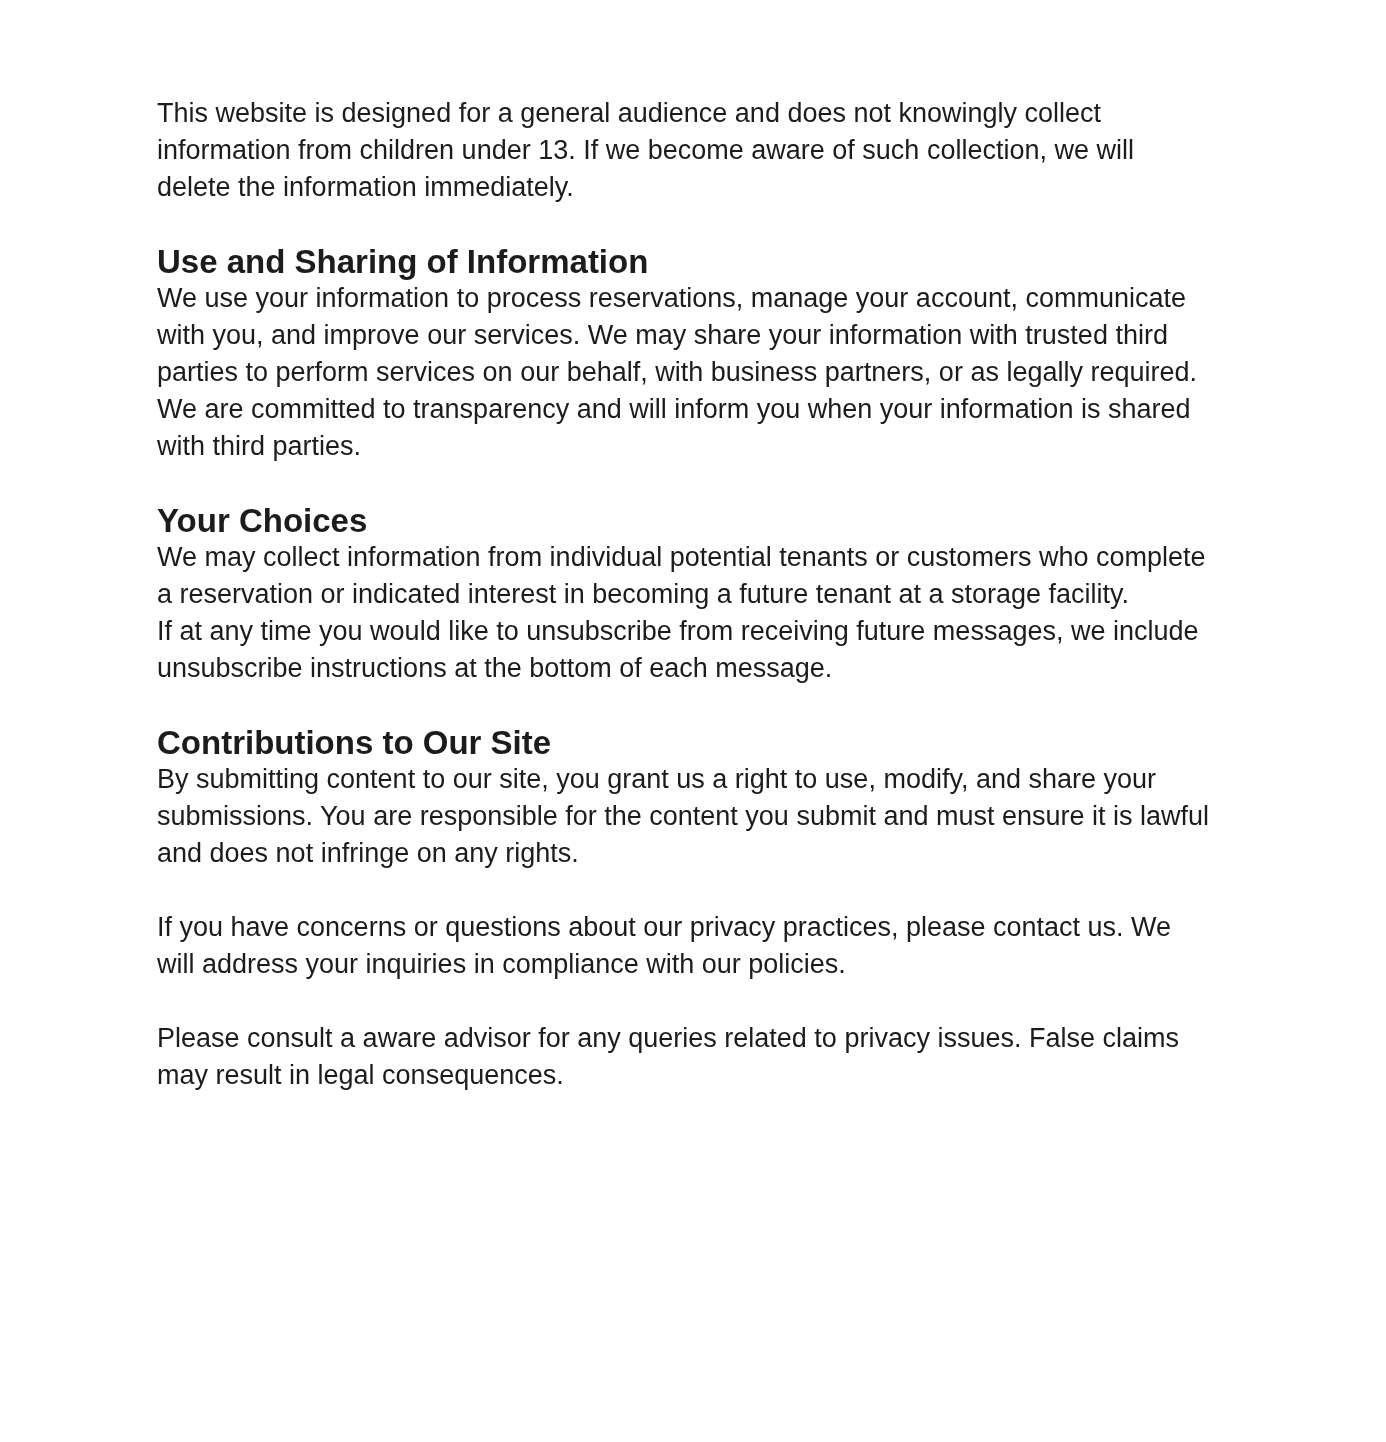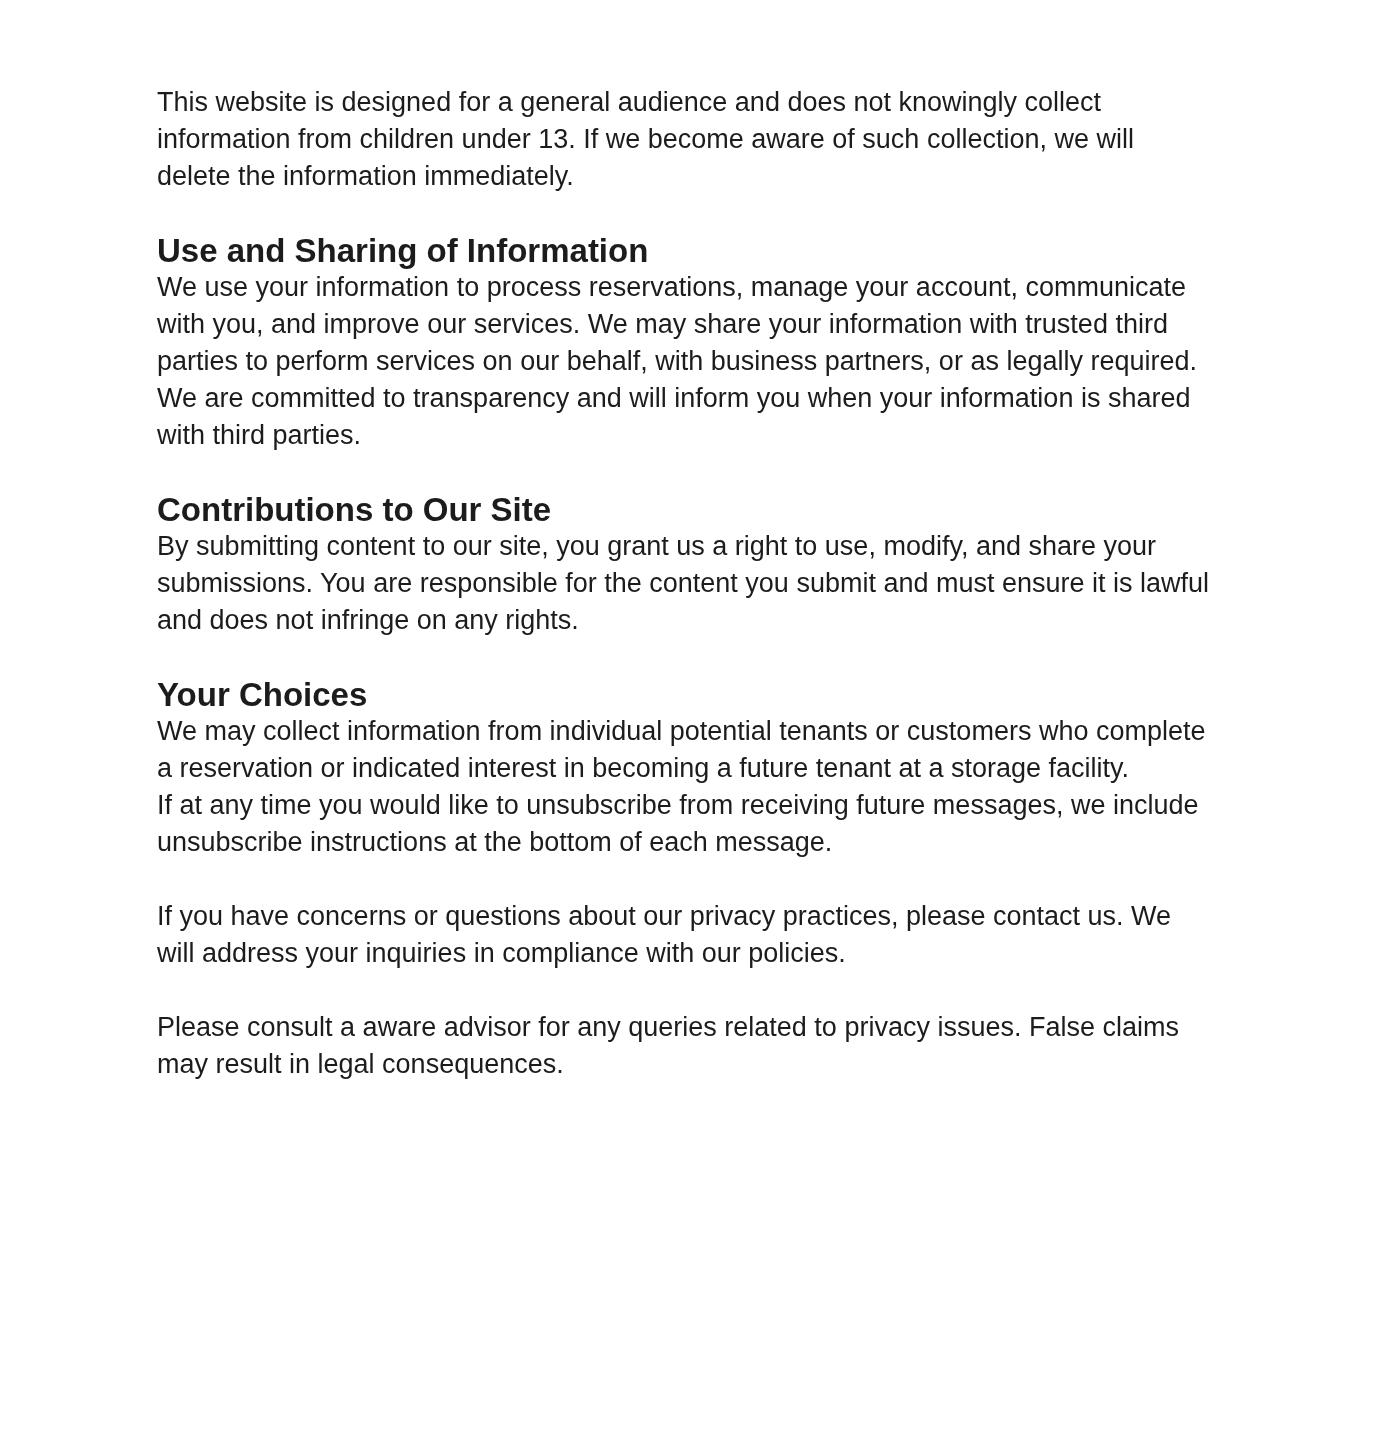--- a/index.html
+++ b/index.html
@@ -13,20 +13,21 @@
     overflow: hidden;
     font-family: "Liberation Sans", sans-serif;
     color: #1c1c1c;
   }
   .doc {
     box-sizing: border-box;
     width: 1386px;
     padding: 84px 100px 0 157px;
     font-size: 27px;
     line-height: 37px;
+    margin-top: 11px;
   }
   .para {
     white-space: pre-line;
     margin: 0 0 37px 0;
   }
   .section-heading {
     font-size: 33px;
     line-height: 37px;
     font-weight: bold;
     margin: 0;
@@ -51,32 +52,32 @@
   <section class="section">
     <h2 class="section-heading">Use and Sharing of Information</h2>
     <p class="para closing">We use your information to process reservations, manage your account, communicate
 with you, and improve our services. We may share your information with trusted third
 parties to perform services on our behalf, with business partners, or as legally required.
 We are committed to transparency and will inform you when your information is shared
 with third parties.</p>
   </section>
 
   <section class="section">
-    <h2 class="section-heading">Contributions to Our Site</h2>
-    <p class="para closing">By submitting content to our site, you grant us a right to use, modify, and share your
-submissions. You are responsible for the content you submit and must ensure it is lawful
-and does not infringe on any rights.</p>
-  </section>
-
-  <section class="section">
     <h2 class="section-heading">Your Choices</h2>
     <p class="para closing">We may collect information from individual potential tenants or customers who complete
 a reservation or indicated interest in becoming a future tenant at a storage facility.
 If at any time you would like to unsubscribe from receiving future messages, we include
 unsubscribe instructions at the bottom of each message.</p>
+  </section>
+
+  <section class="section">
+    <h2 class="section-heading">Contributions to Our Site</h2>
+    <p class="para closing">By submitting content to our site, you grant us a right to use, modify, and share your
+submissions. You are responsible for the content you submit and must ensure it is lawful
+and does not infringe on any rights.</p>
   </section>
 
   <section class="section">
     <p class="para closing">If you have concerns or questions about our privacy practices, please contact us. We
 will address your inquiries in compliance with our policies.</p>
   </section>
 
   <p class="para closing">Please consult a aware advisor for any queries related to privacy issues. False claims
 may result in legal consequences.</p>
 

